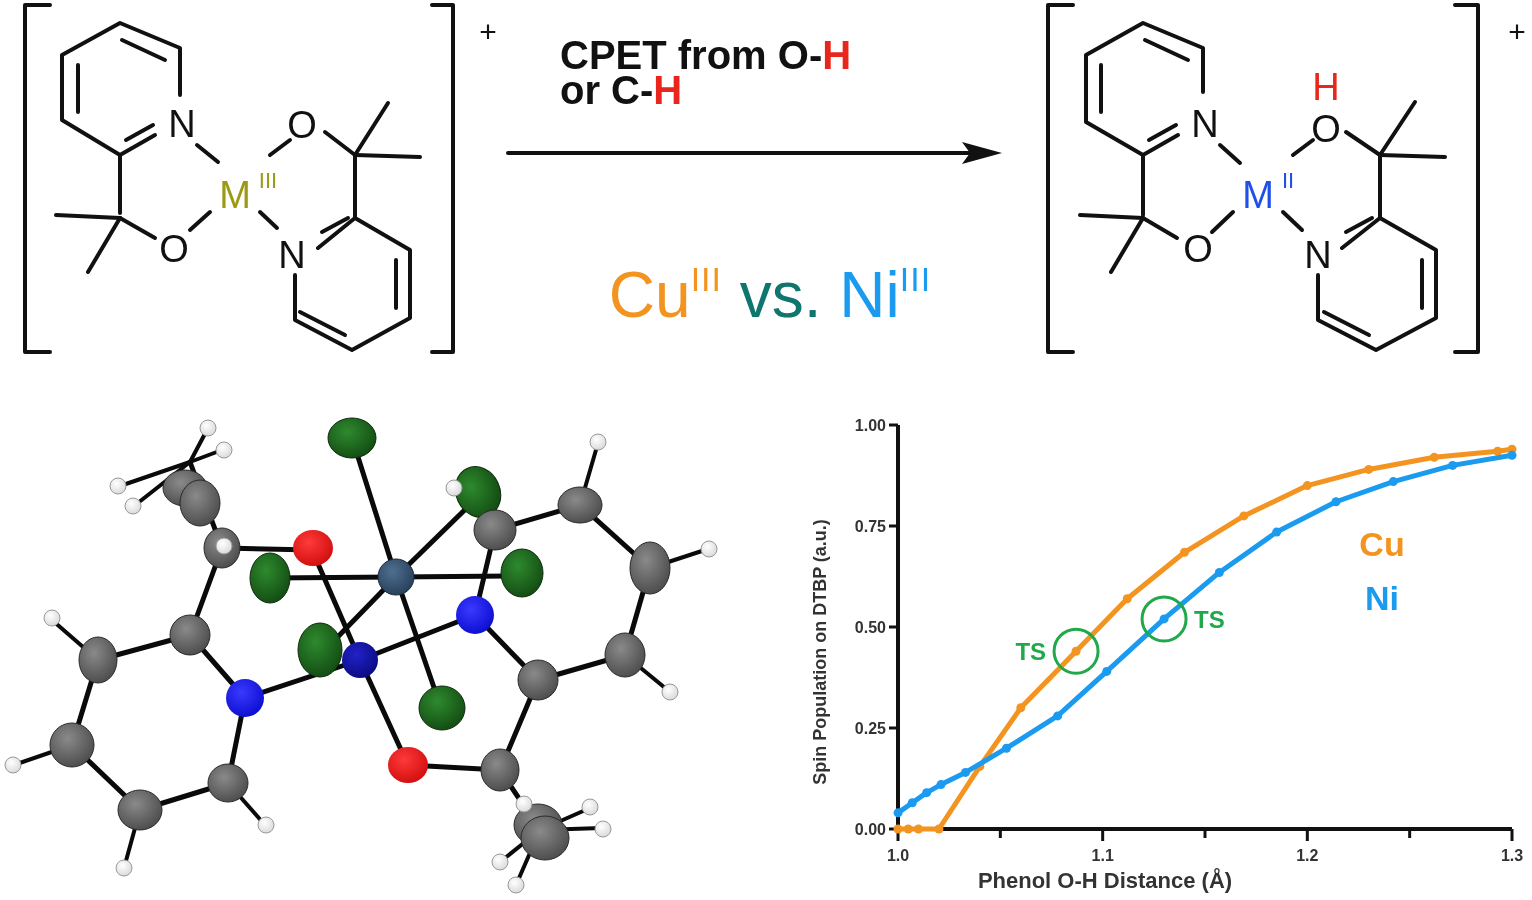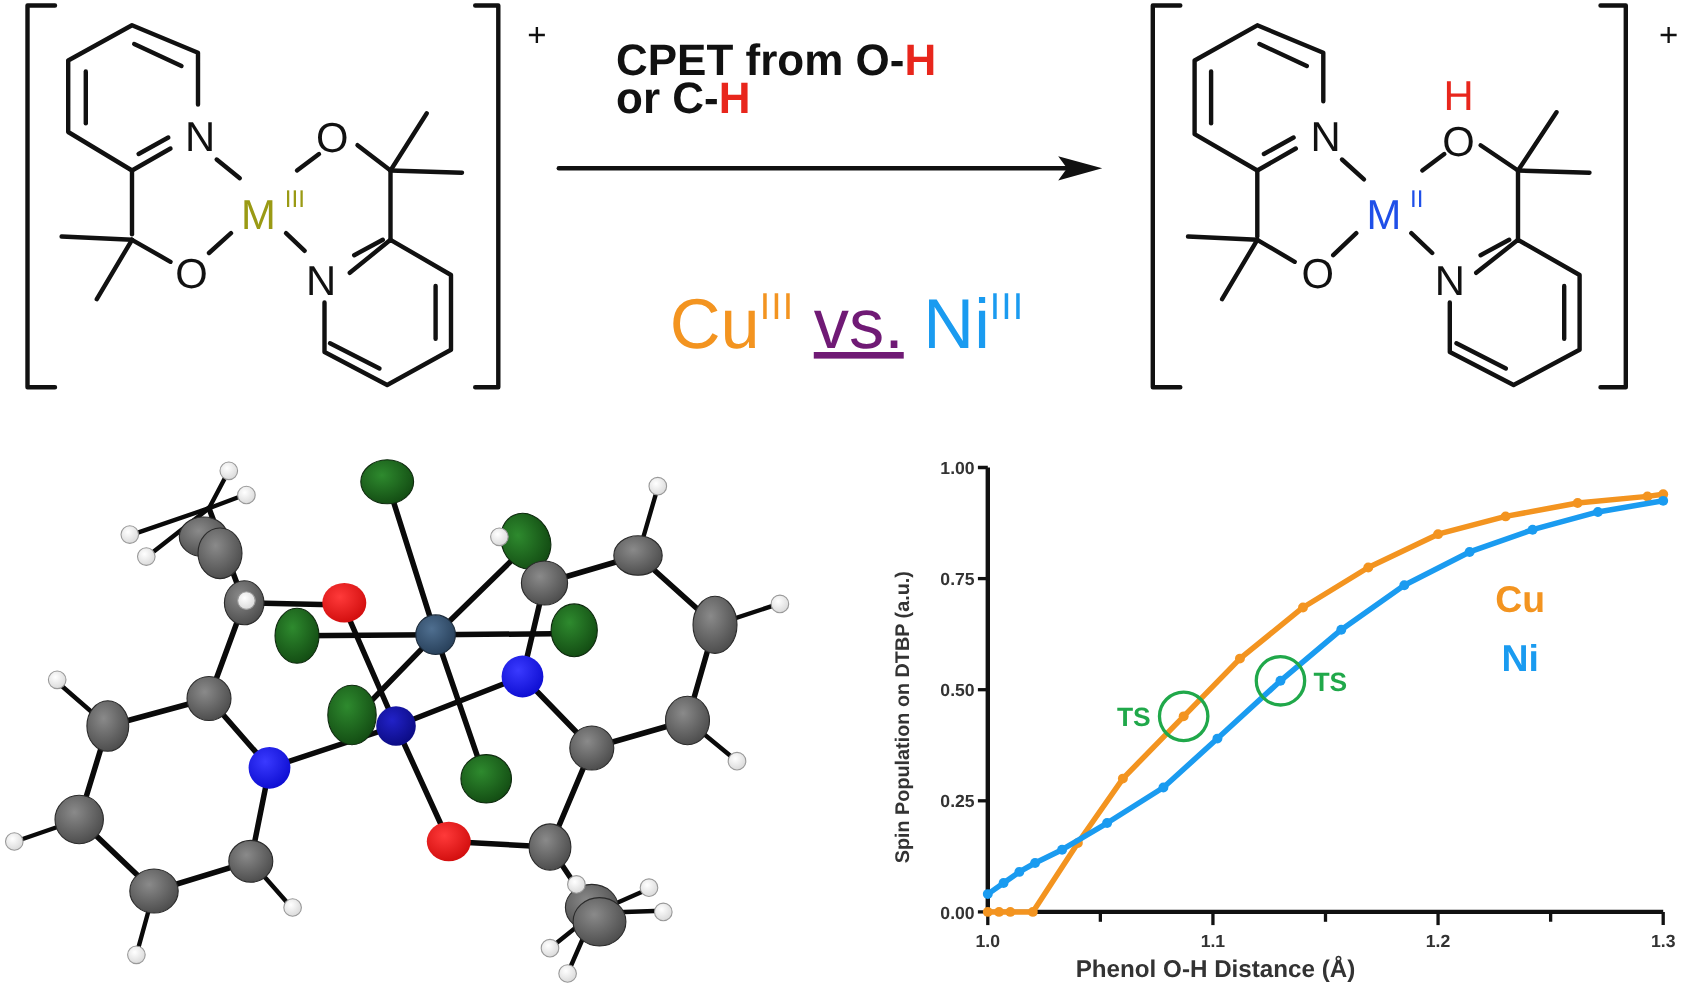--- a/index.html
+++ b/index.html
@@ -4,21 +4,21 @@
 <style>
   html, body { margin: 0; padding: 0; background: #ffffff; }
   body { width: 1532px; height: 900px; position: relative; overflow: hidden; font-family: "Liberation Sans", sans-serif; }
   .abs { position: absolute; }
   .scheme-svg { position: absolute; left: 0; top: 0; }
   .cond-text { position: absolute; left: 560px; width: 420px; text-align: left; font-weight: bold; font-size: 40px; color: #111; line-height: 1; }
   .red { color: #e8261c; }
   .compare { position: absolute; left: 570px; top: 262px; width: 400px; text-align: center; font-size: 64px; line-height: 1; white-space: nowrap; }
   .cu { color: #f39420; }
   .ni { color: #1a9bf0; }
-  .vs { color: #701a75; text-decoration: underline; }
+  .vs { color: #0f766e; }
   .sup { font-size: 34px; vertical-align: 26px; letter-spacing: 1px; }
   .chart-svg { position: absolute; left: 790px; top: 405px; }
 </style>
 </head>
 <body>
 
 <svg class="scheme-svg" width="1532" height="380" viewBox="0 0 1532 380">
   <g fill="none" stroke="#111" stroke-width="4" stroke-linecap="round" stroke-linejoin="round">
 
     <polyline points="50,5 25,5 25,352 50,352"></polyline>

